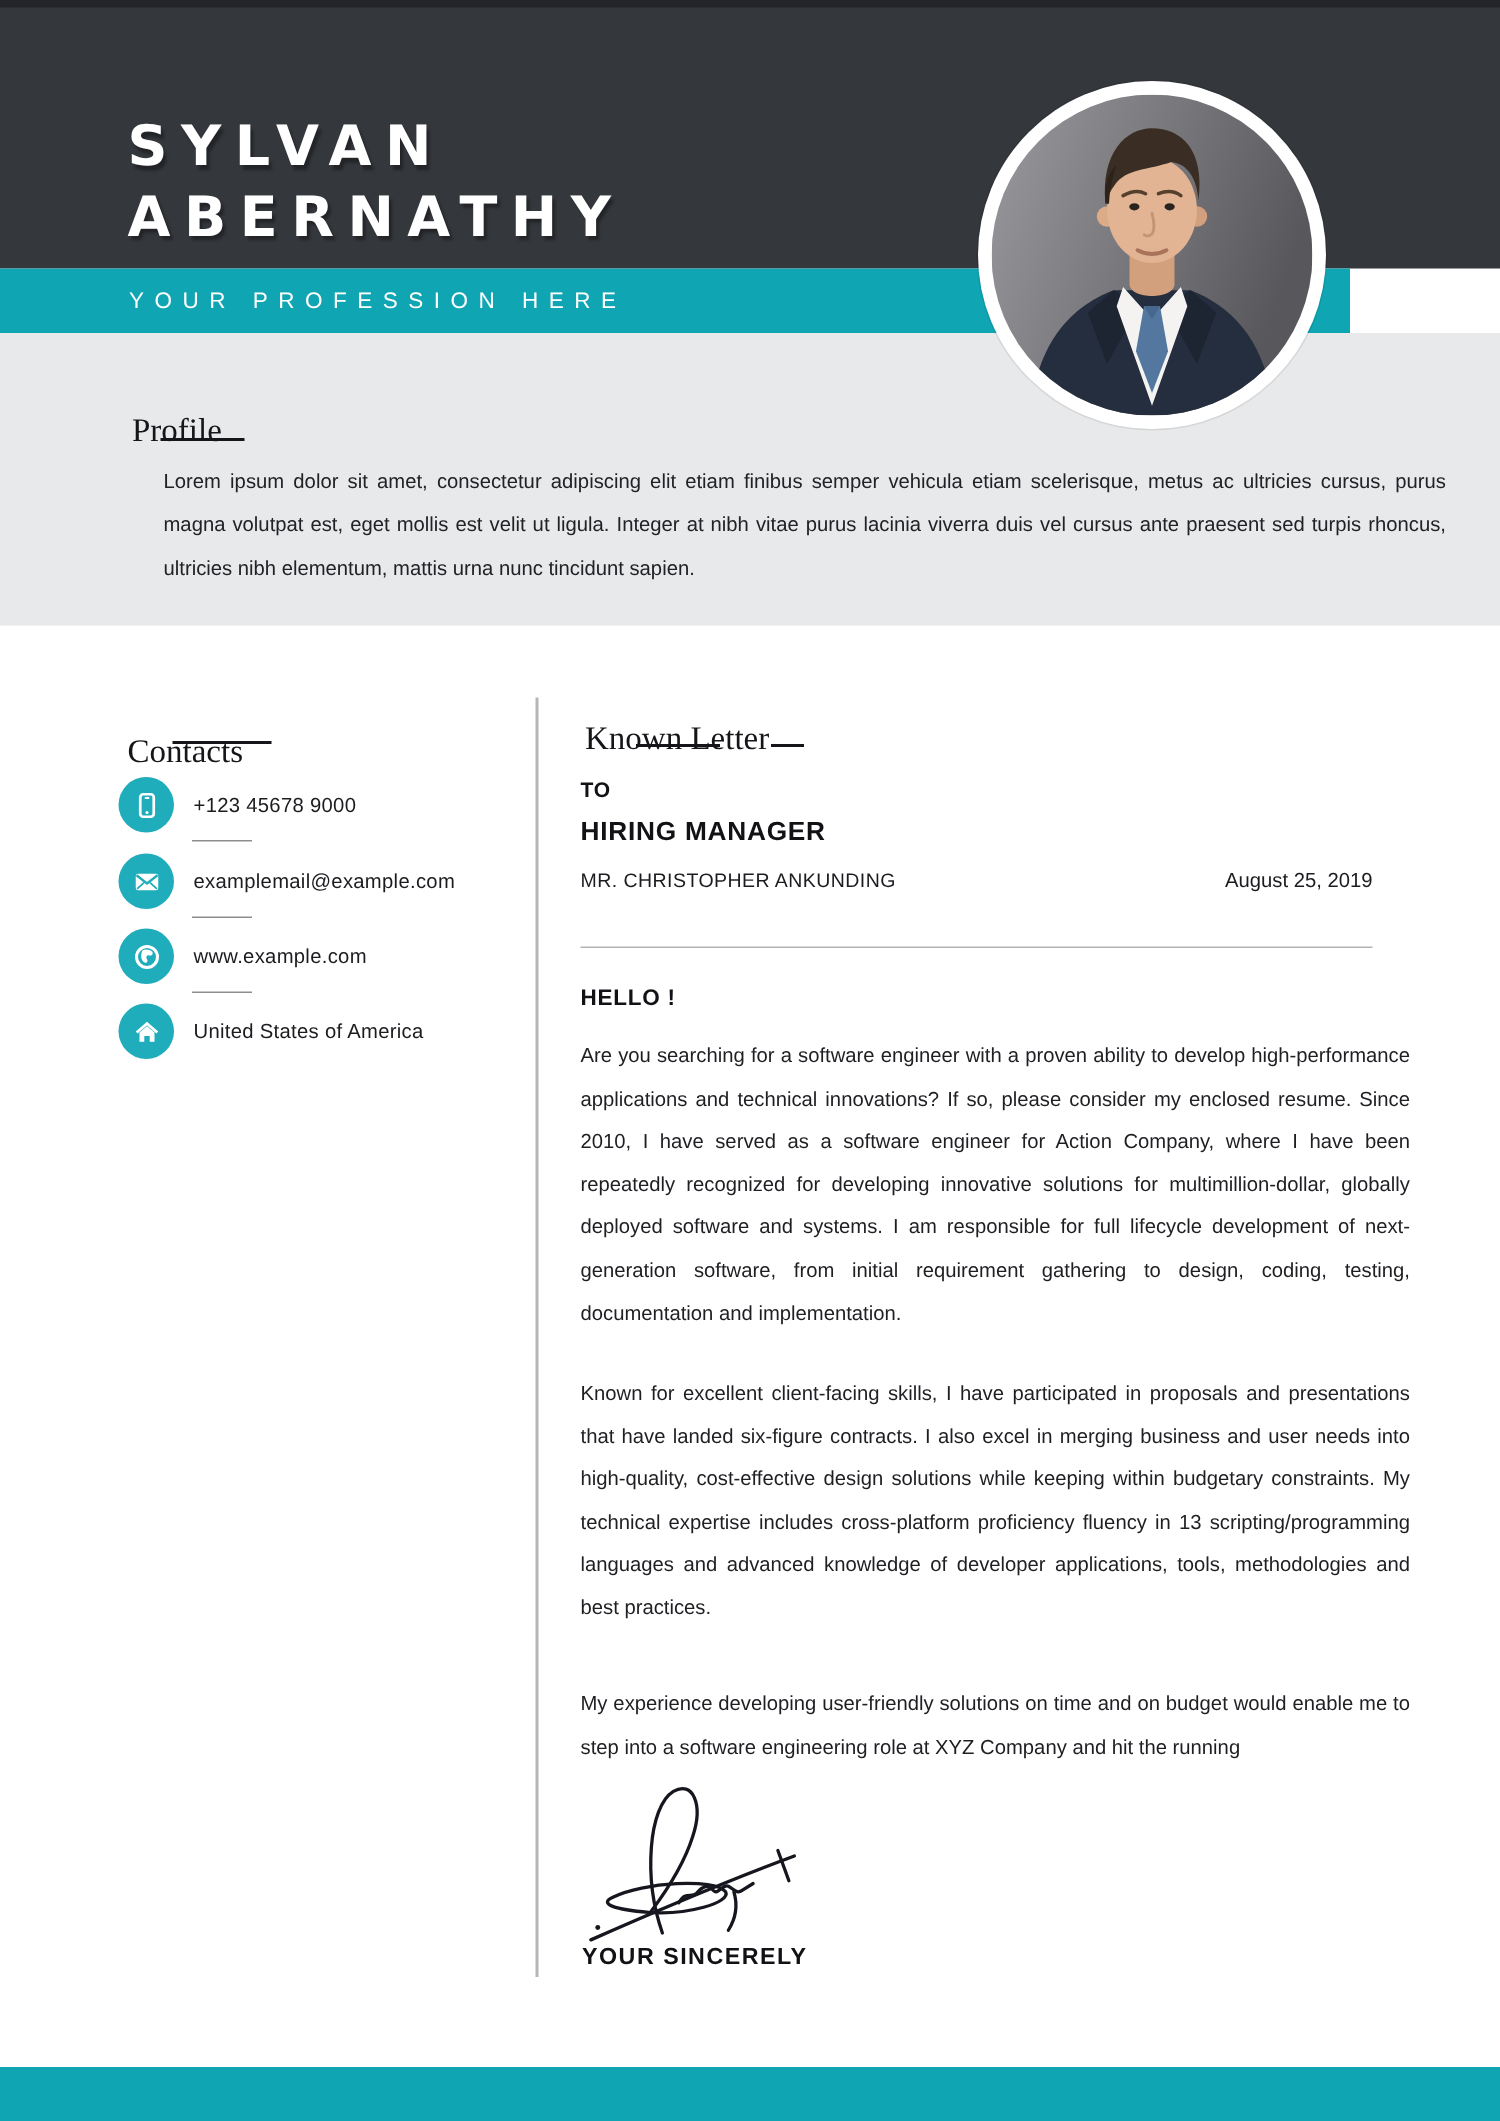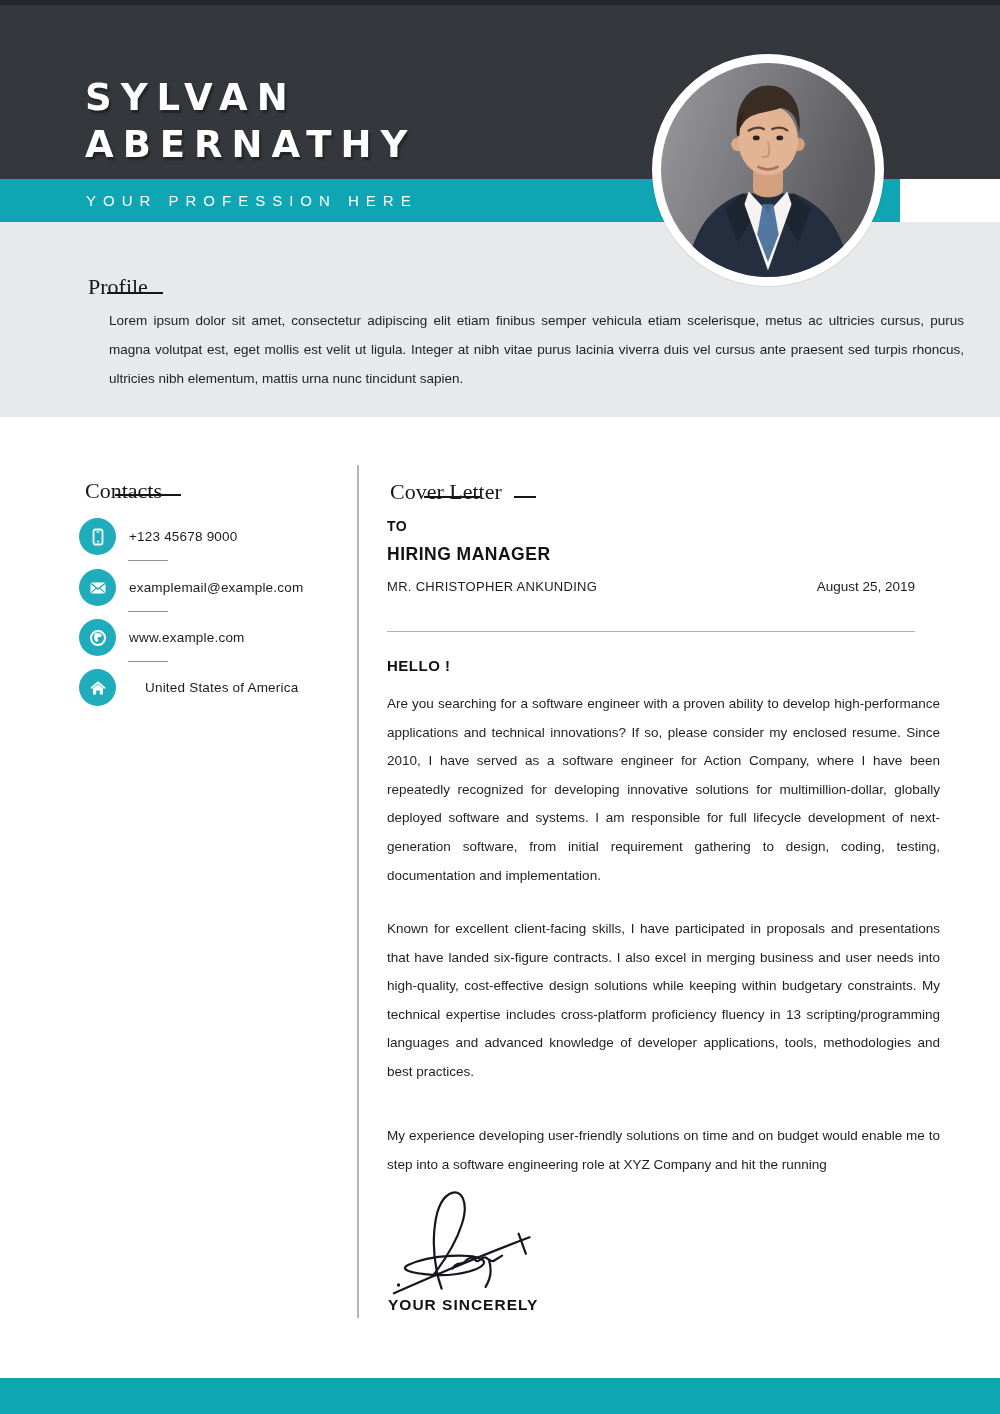--- a/index.html
+++ b/index.html
@@ -35,21 +35,21 @@
   
   .profile-section { position:absolute; left:0; top:222px; width:1000px; height:195px; background:#e8e9eb; }
   .section-heading { font-family:"Liberation Serif", serif; font-size:22px; font-weight:400; color:#16161a;margin-top:21px; }
   .profile-section .section-heading { position:absolute; left:88px; top:31px; }
   .profile-underline { position:absolute; left:107px; top:70px; width:56px; height:2px; background:#16161a; }
   .profile-text {
     position:absolute; left:85px; top:85px; width:855px;
     font-size:13.5px; line-height:28.8px; color:#222226; text-align:justify;margin-left:24px;
   }
   
-  .contacts-heading { position:absolute; left:85px; top:457px; }
+  .contacts-heading { position:absolute; left:85px; top:467px; }
   .contacts-underline { position:absolute; left:115px; top:494px; width:66px; height:2px; background:#16161a; }
   .contact-row { position:absolute; left:79px; display:flex; align-items:center; }
   .contact-icon {
     width:37px; height:37px; border-radius:50%; background:#1fadbb; flex:0 0 37px;
     display:flex; align-items:center; justify-content:center;
   }
   .contact-icon svg { width:20px; height:20px; display:block; }
   .contact-value { margin-left:13px; font-size:13.5px; color:#1c1c20; letter-spacing:0.2px; }
   .contact-divider { position:absolute; left:128px; width:40px; height:1px; background:#8e8e90; }
   
@@ -176,34 +176,34 @@
     <span class="contact-icon">
       <svg viewBox="0 0 20 20">
           <circle cx="10" cy="10" r="7" fill="none" stroke="#ffffff" stroke-width="2"></circle>
           <path d="M7,5.5 C9,4.5 12,5 13.5,6.5 C14.5,8 13,9.5 11.5,9 C10,8.5 9,10 10,11.5 C11,13 9.5,14.5 8,13.5 C6,12 5.5,8.5 7,5.5 Z" fill="#ffffff"></path>
         </svg>
     </span>
     <span class="contact-value">www.example.com</span>
   </div>
   <div class="contact-divider" style="top:661px;"></div>
 
-  <div class="contact-row" style="top:669px;gap:16px;">
+  <div class="contact-row" style="top:669px;">
     <span class="contact-icon">
       <svg viewBox="0 0 20 20">
           <path d="M10,3.2 L17.5,9.6 L16.3,11 L10,5.6 L3.7,11 L2.5,9.6 Z" fill="#ffffff"></path>
           <path d="M5,10.4 L10,6.2 L15,10.4 L15,16.5 L11.8,16.5 L11.8,12.6 L8.2,12.6 L8.2,16.5 L5,16.5 Z" fill="#ffffff"></path>
         </svg>
     </span>
     <span class="contact-value">United States of America</span>
   </div>
 
   <div class="v-divider"></div>
 
   <div class="letter">
-    <h2 class="section-heading">Cover Letter</h2>
+    <h2 class="section-heading">Known Letter</h2>
     <div class="letter-underline long"></div>
     <div class="letter-underline dash"></div>
 
     <div class="to-label">TO</div>
     <div class="recipient-title">HIRING MANAGER</div>
     <div class="recipient-row">
       <span class="recipient-name">MR. CHRISTOPHER ANKUNDING</span>
       <span class="letter-date">August 25, 2019</span>
     </div>
     <div class="letter-hr"></div>

